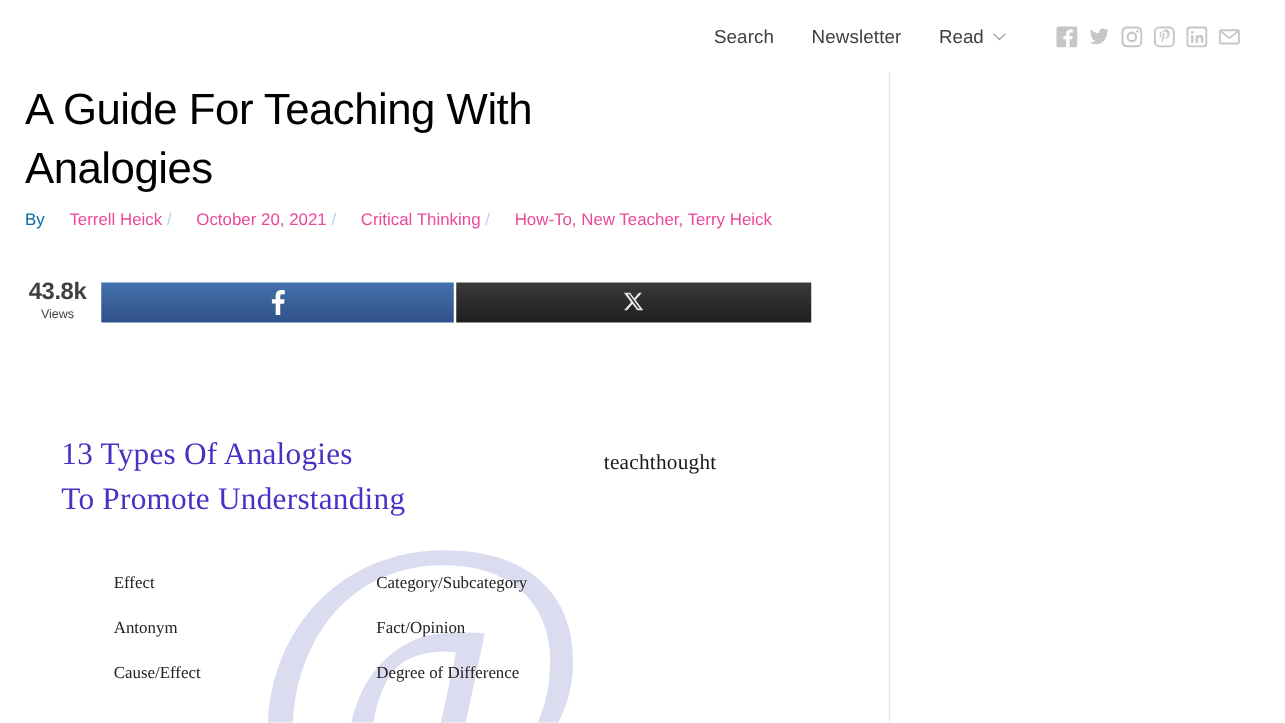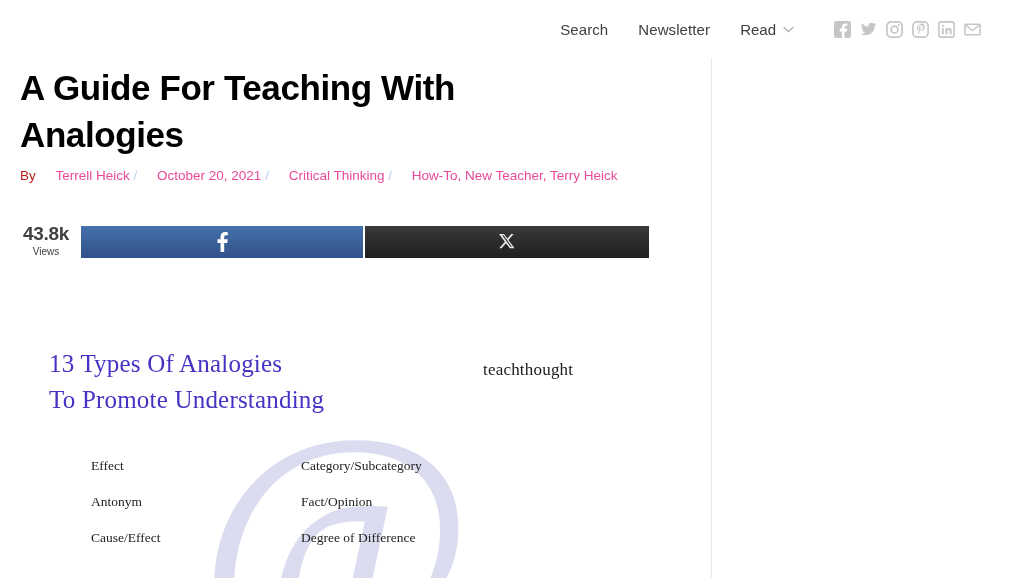--- a/index.html
+++ b/index.html
@@ -8,49 +8,49 @@
     background: #ffffff;
     font-family: "Liberation Sans", sans-serif;
     overflow: hidden;
   }
   #page { position: relative; width: 1028px; height: 578px; background:#fff; }
 
   
   #topnav {
     position: absolute; top: 0; left: 0; width: 1028px; height: 58px;
     display: flex; align-items: center; justify-content: flex-end;
-    padding-right: 47px;
+    padding-right: 36px;
   }
   .nav-link {
     font-size: 15px; color: #3c4043; letter-spacing: .1px;
     margin-left: 30px; cursor: pointer; white-space: nowrap;
   }
   .nav-dropdown { display: flex; align-items: center; gap: 7px; margin-left: 30px; cursor: pointer; }
   .nav-dropdown .nav-label { font-size: 15px; color: #3c4043; }
   .chev { width: 11px; height: 7px; display: block; }
   .chev svg { display: block; }
 
   #social { display: flex; align-items: center; gap: 9px; margin-left: 40px; }
   .sico { width: 17px; height: 17px; display: block; cursor: pointer; opacity: .99; }
   .sico svg { display: block; width: 17px; height: 17px; }
 
   
   #article { position: absolute; left: 0; top: 58px; width: 711px; height: 520px; }
   #title {
     position: absolute; left: 20px; top: 6px; width: 560px;
-    font-size: 35px; font-weight: 700; color: #000;
+    font-size: 35px; font-weight: 400; color: #000;
     line-height: 1.35; letter-spacing: -0.4px;
   }
   #byline {
     position: absolute; left: 20px; top: 109px;
     font-size: 13.5px; color: #8ab4e8; line-height: 1.3; white-space: nowrap;
   }
   #byline .sep { color: #b9d1f0; }
   #byline .lnk { color: #ec4899; cursor: pointer; margin-left: 16px; }
-  #byline .plain { color: #b91c1c; margin-top: 36px; }
+  #byline .plain { color: #0369a1; margin-top: 36px; }
 
   
   #sharerow { position: absolute; left: 0px; top: 168px; height: 34px; width: 711px; }
   #views {
     position: absolute; left: 20px; top: -2px; width: 52px;
     text-align: center; color: #404040; line-height: 1;
   }
   #views .vnum { font-size: 19px; font-weight: 700; letter-spacing: -.3px; display:block; }
   #views .vlab { font-size: 10px; display:block; margin-top: 4px; }
   .sharebtn {

